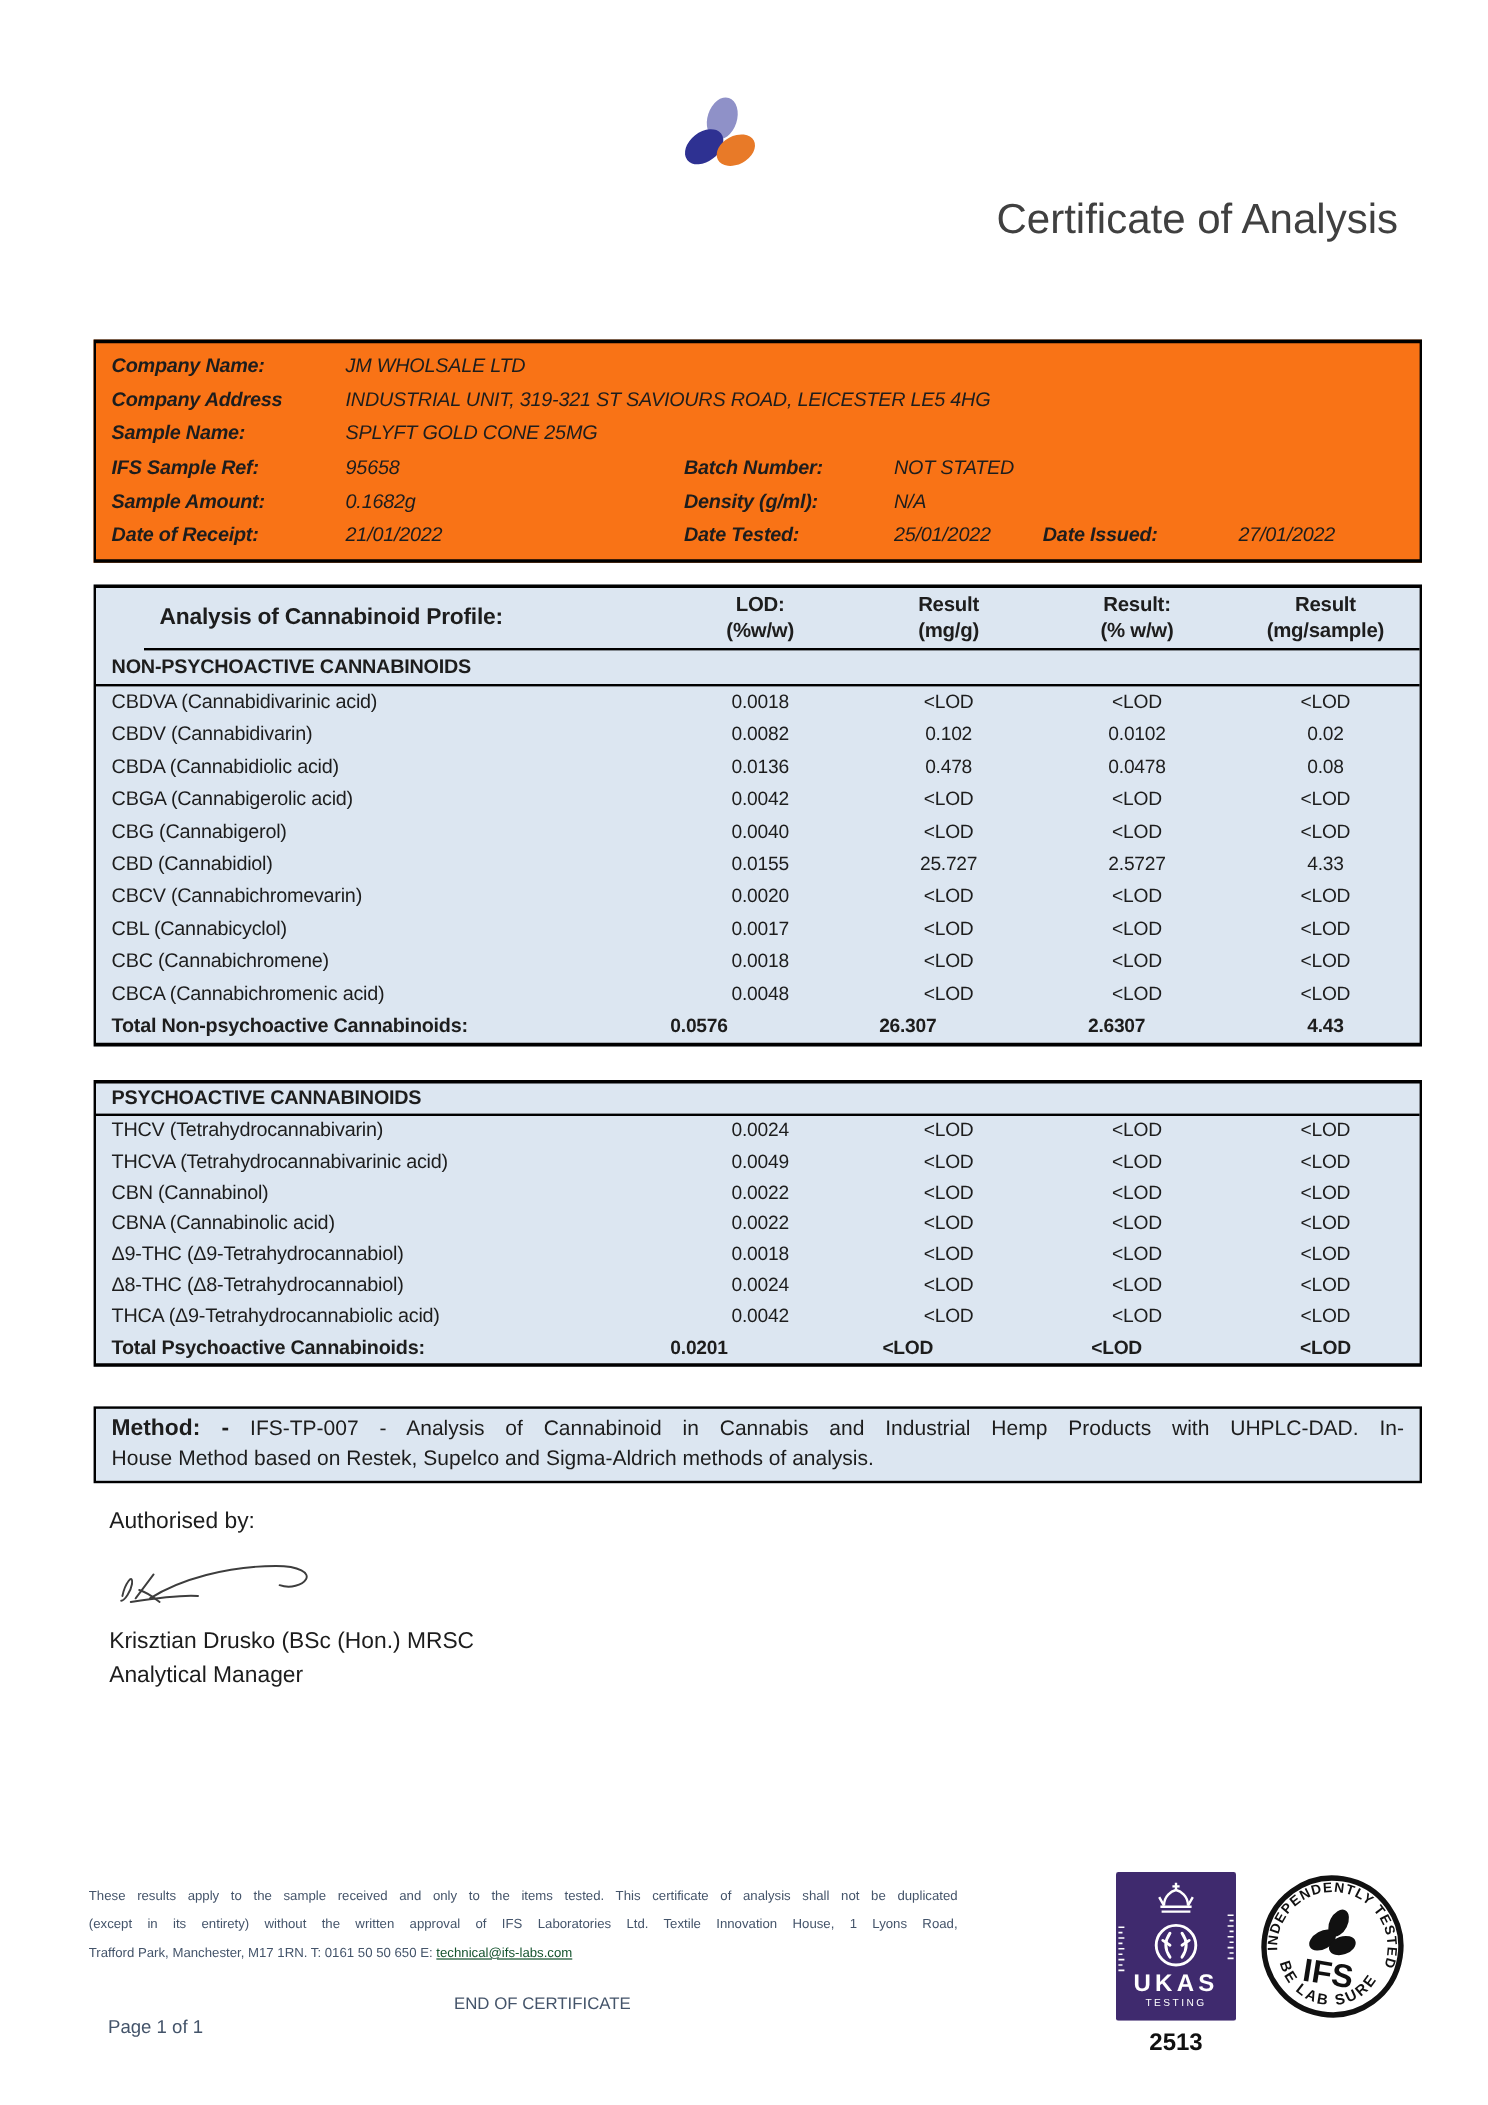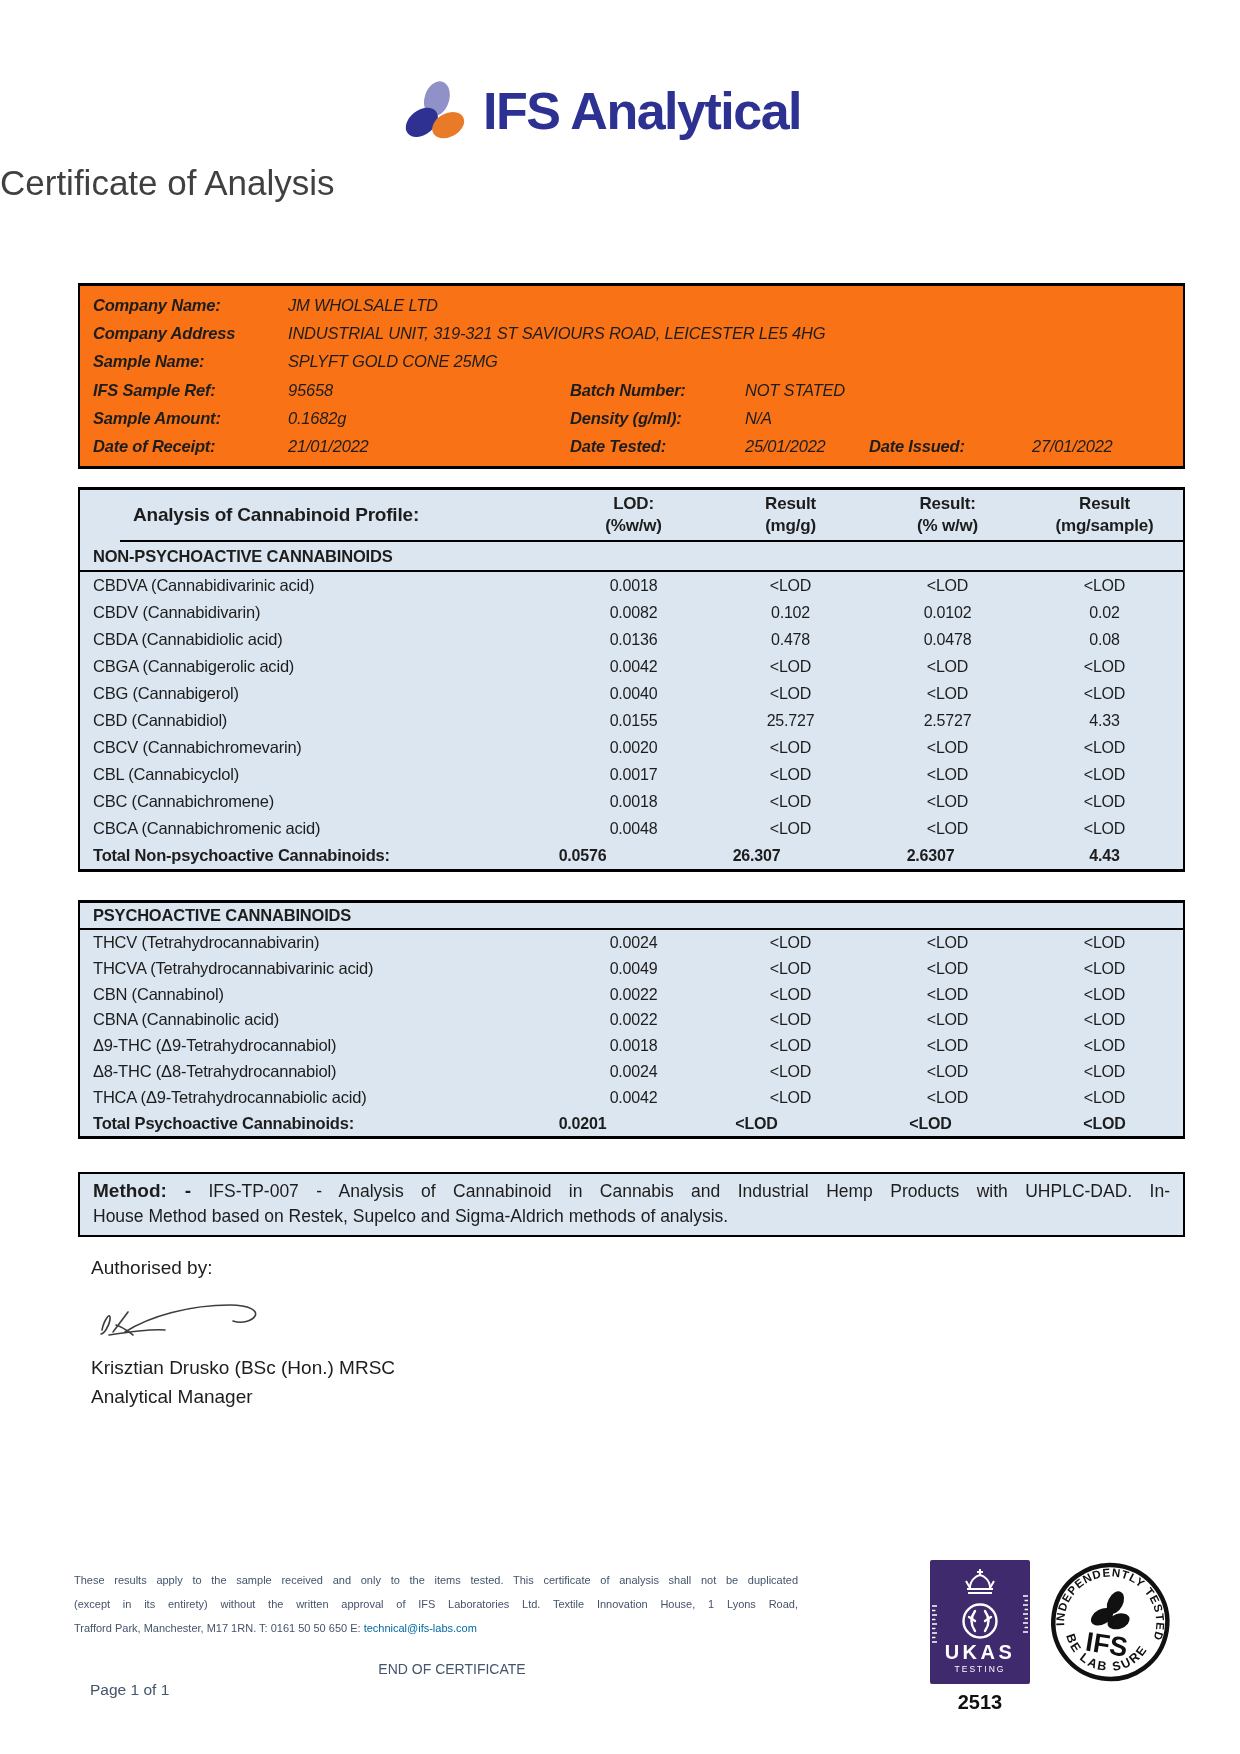--- a/index.html
+++ b/index.html
@@ -3,21 +3,21 @@
 <meta charset="utf-8">
 <style>
   html,body{margin:0;padding:0;background:#fff;}
   .page{position:relative;width:1240px;height:1754px;background:#ffffff;
         font-family:"Liberation Sans",sans-serif;color:#1d1d1d;overflow:hidden;}
 
   
   .logo-row{position:absolute;top:78px;left:0;width:1200px;display:flex;
             justify-content:center;align-items:center;gap:12px;}
   .logo-text{font-size:52px;font-weight:bold;color:#2d3191;letter-spacing:-1.5px;}
-  .doc-title{position:absolute;top:163px;left:0;width:1165px;text-align:left;
+  .doc-title{position:absolute;top:163px;left:0;width:1165px;text-align:right;
              font-size:35px;color:#404040;}
 
   
   .info-table{position:absolute;left:78px;top:283px;width:1107px;box-sizing:border-box;
               background:#f97316;border:2px solid #000;border-top-width:3px;border-bottom-width:3px;
               padding:5px 0 6px 13px;font-size:16.5px;letter-spacing:-0.2px;font-style:italic;}
   .irow{display:flex;height:28.2px;line-height:28.2px;}
   .ilabel{font-weight:bold;}
   .w1{width:195px;flex:none;} .w2{width:282px;flex:none;} .w3{width:175px;flex:none;}
   .w4{width:124px;flex:none;} .w5{width:163px;flex:none;} .wr{flex:1;}
@@ -48,42 +48,41 @@
 
   
   .auth-label{position:absolute;left:91px;top:1257px;font-size:19px;}
   .signature{position:absolute;left:95px;top:1292px;}
   .auth-name{position:absolute;left:91px;top:1353px;font-size:19px;line-height:29px;}
 
   
   .footnote{position:absolute;left:74px;top:1568px;width:724px;font-size:11px;
             line-height:24px;color:#44546a;}
   .fline-j{text-align:justify;text-align-last:justify;}
-  .email{color:#0369a1;cursor:pointer;}
+  .email{color:#14532d;text-decoration:underline;cursor:pointer;}
   .endcert{position:absolute;left:90px;top:1661px;width:724px;text-align:center;
            font-size:14px;color:#44546a;}
   .pagenum{position:absolute;left:90px;top:1681px;font-size:15.5px;color:#44546a;}
 
   .ukas{position:absolute;left:930px;top:1560px;}
   .ukasnum{position:absolute;left:930px;top:1691px;width:100px;text-align:center;
            font-weight:bold;font-size:20px;color:#111;}
   .stamp{position:absolute;left:1044px;top:1556px;transform:rotate(9deg);}
 </style>
 </head>
 <body>
 
 <div class="page">
 
   <div class="logo-row">
     <svg width="72" height="66" viewBox="0 0 76 70">
       <ellipse cx="40" cy="22" rx="13" ry="19" transform="rotate(18 40 22)" fill="#8f91c8"></ellipse>
       <ellipse cx="24" cy="47" rx="19" ry="13" transform="rotate(-38 24 47)" fill="#2e3192"></ellipse>
       <ellipse cx="52" cy="50" rx="18" ry="12.5" transform="rotate(-28 52 50)" fill="#e87a28"></ellipse>
     </svg>
-    <span class="logo-text">IFS Analytical</span>
   </div>
   <div class="doc-title">Certificate of Analysis</div>
 
   <div class="info-table">
     <div class="irow">
       <span class="ilabel w1">Company Name:</span>
       <span class="wr">JM WHOLSALE LTD</span>
     </div>
     <div class="irow">
       <span class="ilabel w1">Company Address</span>

